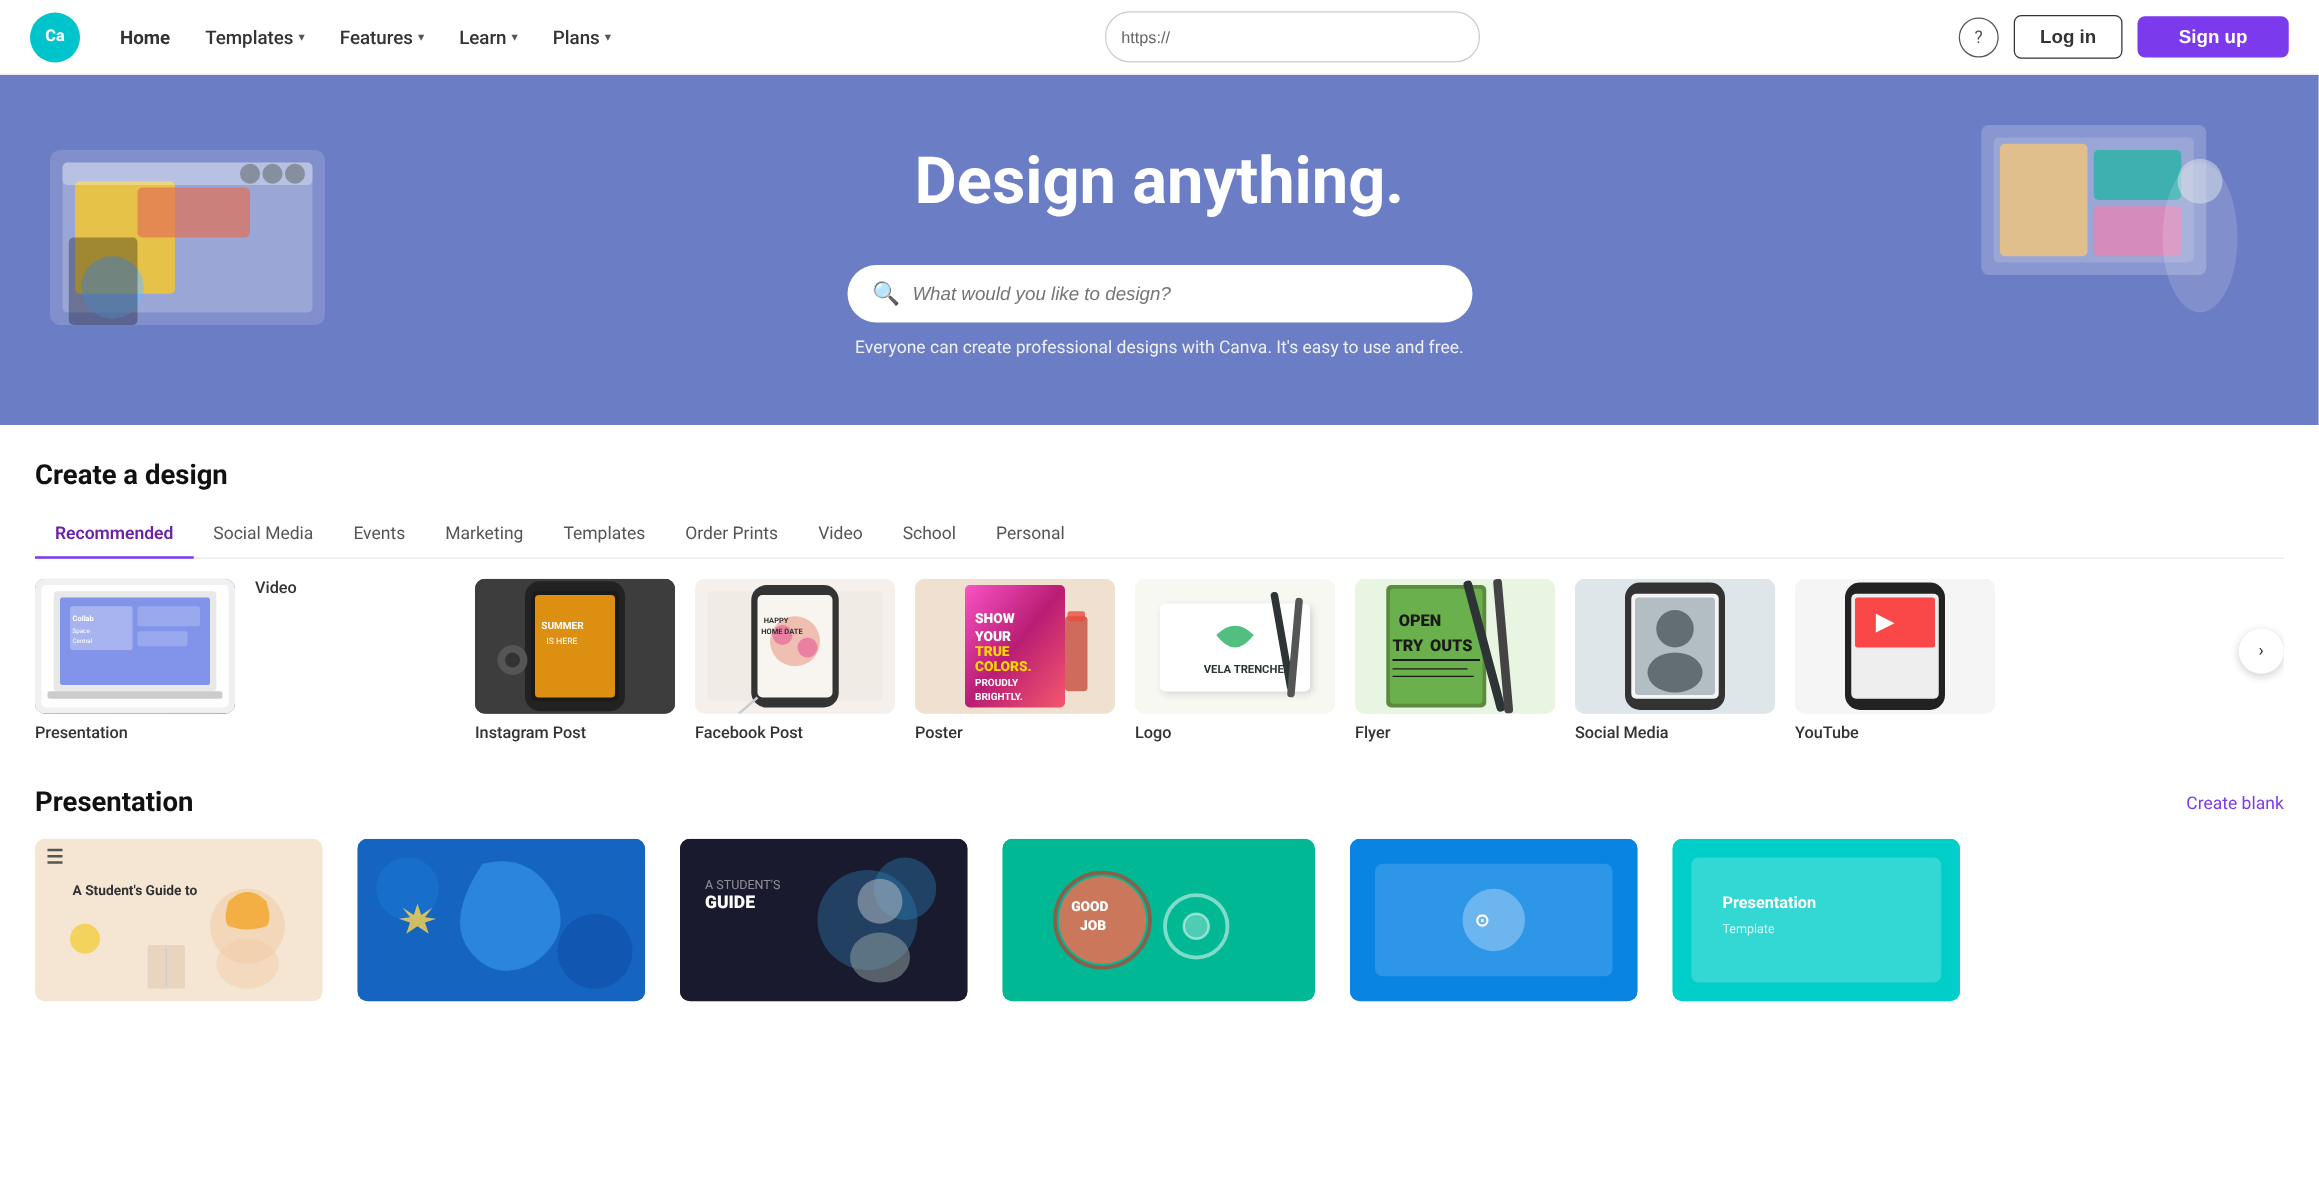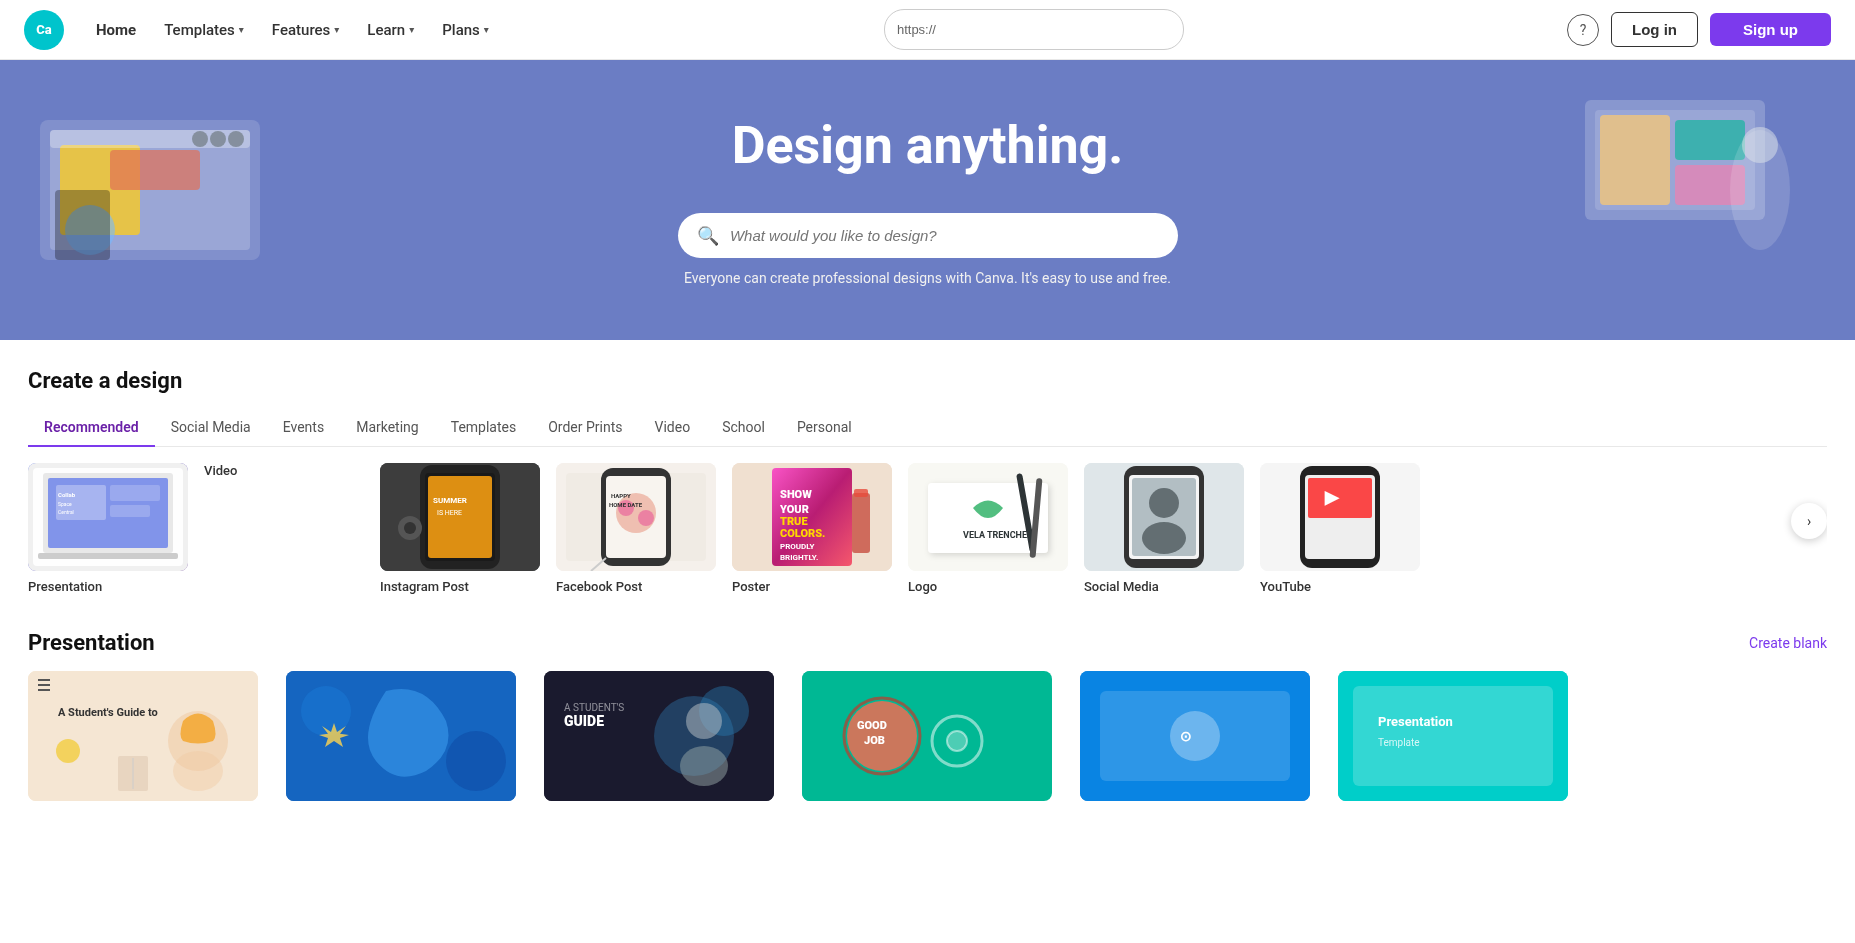--- a/index.html
+++ b/index.html
@@ -329,20 +329,43 @@
             <path d="M65 45 Q80 30 95 45 Q80 65 65 45" fill="#27ae60" opacity="0.8"></path>
             <text x="55" y="75" fill="#2d3436" font-size="9" font-weight="700">VELA TRENCHER</text>
 
             <rect x="115" y="10" width="6" height="80" rx="3" fill="#2d3436" transform="rotate(-10 118 50)"></rect>
             <rect x="125" y="15" width="6" height="80" rx="3" fill="#555" transform="rotate(5 128 55)"></rect>
           </svg>
         </div>
         <div class="design-card-label">Logo</div>
       </div>
 
+      <div class="design-card">
+        <div class="design-card-img" style="background:#e8f5e2;">
+          <svg width="160" height="108" viewBox="0 0 160 108">
+            <rect width="160" height="108" fill="#e8f5e2"></rect>
+
+            <rect x="25" y="5" width="80" height="98" rx="4" fill="#5d8a3c"></rect>
+
+            <rect x="28" y="8" width="74" height="92" rx="3" fill="#6ab04c"></rect>
+
+            <text x="35" y="38" fill="#1a1a1a" font-size="13" font-weight="900">OPEN</text>
+            <text x="30" y="58" fill="#1a1a1a" font-size="13" font-weight="900">TRY</text>
+            <text x="60" y="58" fill="#1a1a1a" font-size="13" font-weight="900">OUTS</text>
+
+            <line x1="30" y1="65" x2="100" y2="65" stroke="#1a1a1a" stroke-width="1.5"></line>
+            <line x1="30" y1="72" x2="90" y2="72" stroke="#1a1a1a" stroke-width="1"></line>
+            <line x1="30" y1="78" x2="95" y2="78" stroke="#1a1a1a" stroke-width="1"></line>
+
+            <rect x="100" y="0" width="7" height="108" rx="3" fill="#2d3436" transform="rotate(-15 103 54)"></rect>
+            <rect x="115" y="0" width="7" height="108" rx="3" fill="#444" transform="rotate(-5 118 54)"></rect>
+          </svg>
+        </div>
+        <div class="design-card-label">Flyer</div>
+      </div>
 
       <div class="design-card">
         <div class="design-card-img" style="background:#dfe6e9;">
           <svg width="160" height="108" viewBox="0 0 160 108">
             <rect width="160" height="108" fill="#dfe6e9"></rect>
 
             <rect x="40" y="3" width="80" height="102" rx="12" fill="#333"></rect>
             <rect x="45" y="12" width="70" height="84" rx="4" fill="#f5f5f5"></rect>
 
             <rect x="48" y="15" width="64" height="78" rx="3" fill="#b2bec3"></rect>

